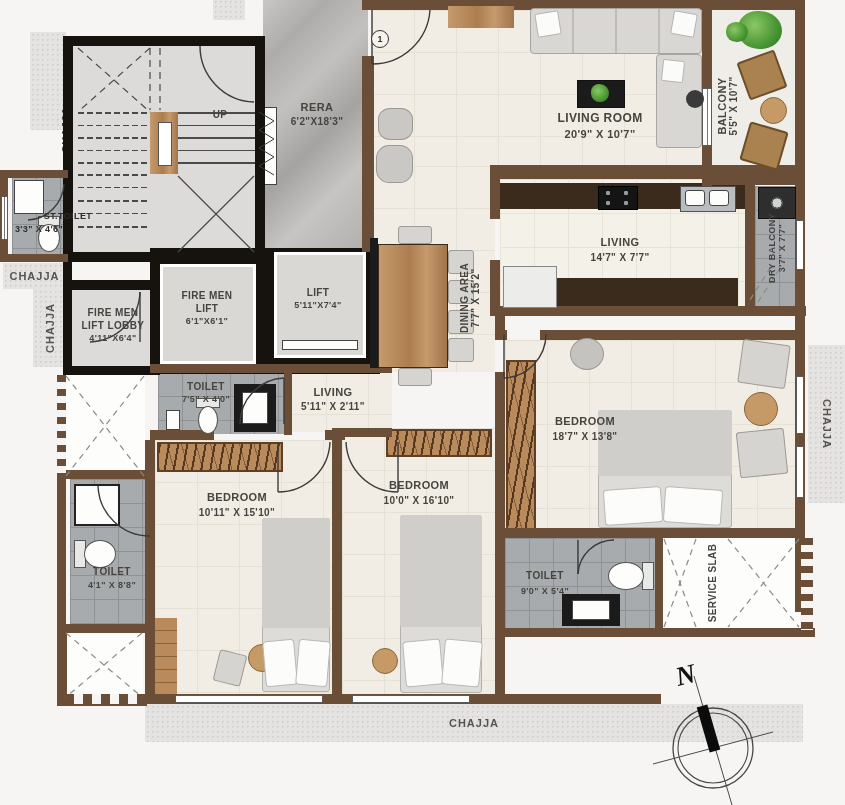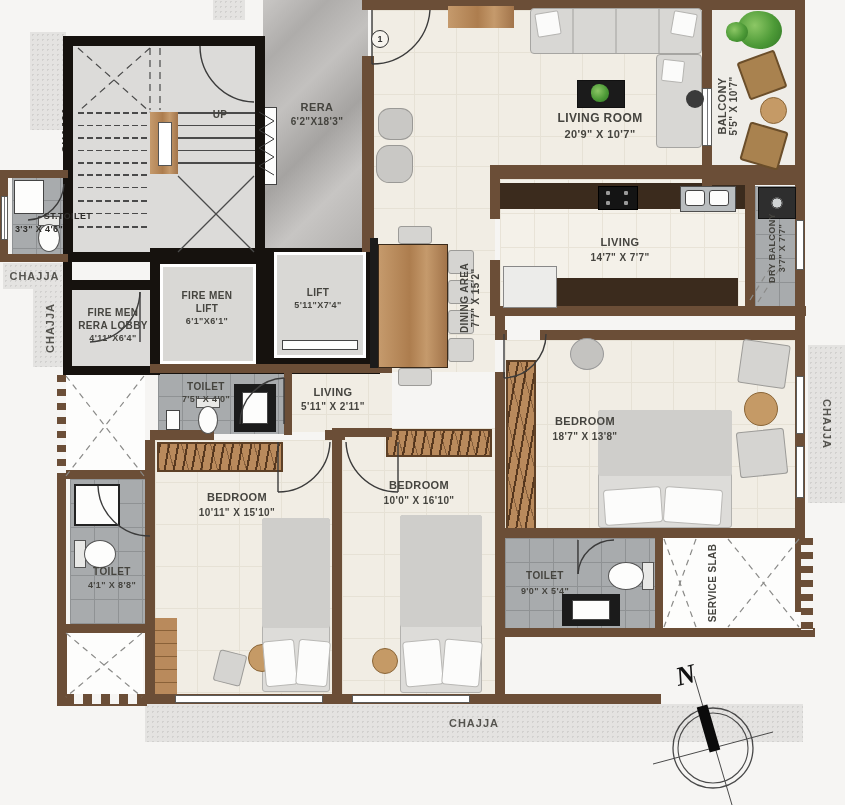--- a/index.html
+++ b/index.html
@@ -356,21 +356,21 @@
 
   <div class="vlab rot-ccw z50" style="left:470px;top:298px;">
     <span class="f10">DINING AREA</span>
     <span class="f10">7'7" X 15'2"</span>
   </div>
 
   <div class="lab f9 z50" style="left:39px;top:216px;color:#2e2d2a;margin-left:29px;">ST.TOILET</div>
   <div class="lab f9 z50" style="left:39px;top:229px;color:#2e2d2a;">3'3" X 4'6"</div>
 
   <div class="lab f10 z50" style="left:113px;top:312px;">FIRE MEN</div>
-  <div class="lab f10 z50" style="left:113px;top:325px;">RERA LOBBY</div>
+  <div class="lab f10 z50" style="left:113px;top:325px;">LIFT LOBBY</div>
   <div class="lab f9 z50" style="left:113px;top:338px;">4'11"X6'4"</div>
 
   <div class="lab f10 z50" style="left:207px;top:295px;">FIRE MEN</div>
   <div class="lab f10 z50" style="left:207px;top:308px;">LIFT</div>
   <div class="lab f9 z50" style="left:207px;top:321px;">6'1"X6'1"</div>
 
   <div class="lab f10 z50" style="left:318px;top:292px;">LIFT</div>
   <div class="lab f9 z50" style="left:318px;top:305px;">5'11"X7'4"</div>
 
   <div class="lab f10 z50" style="left:206px;top:386px;">TOILET</div>

